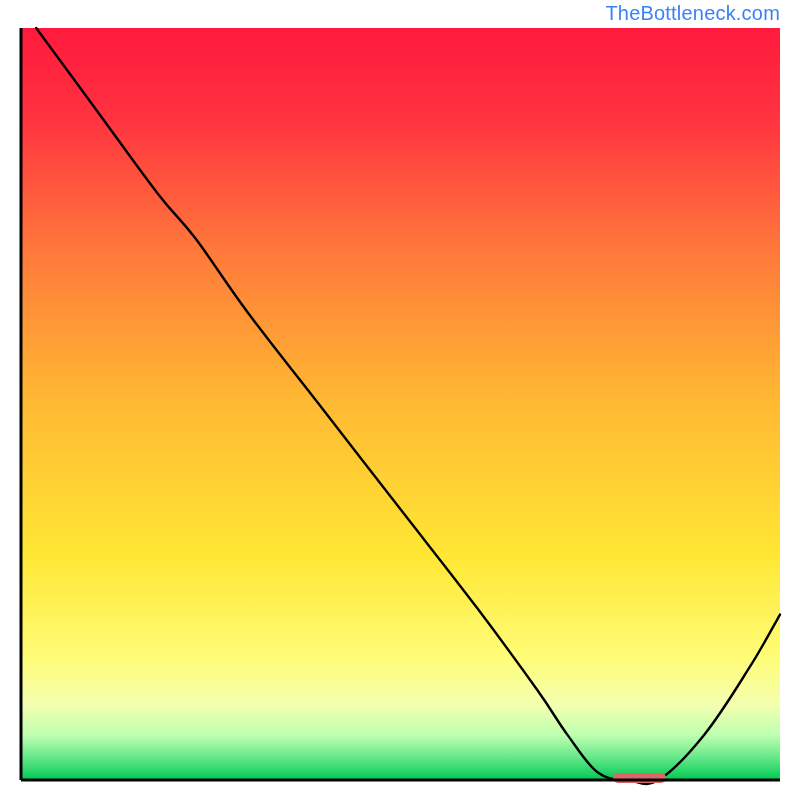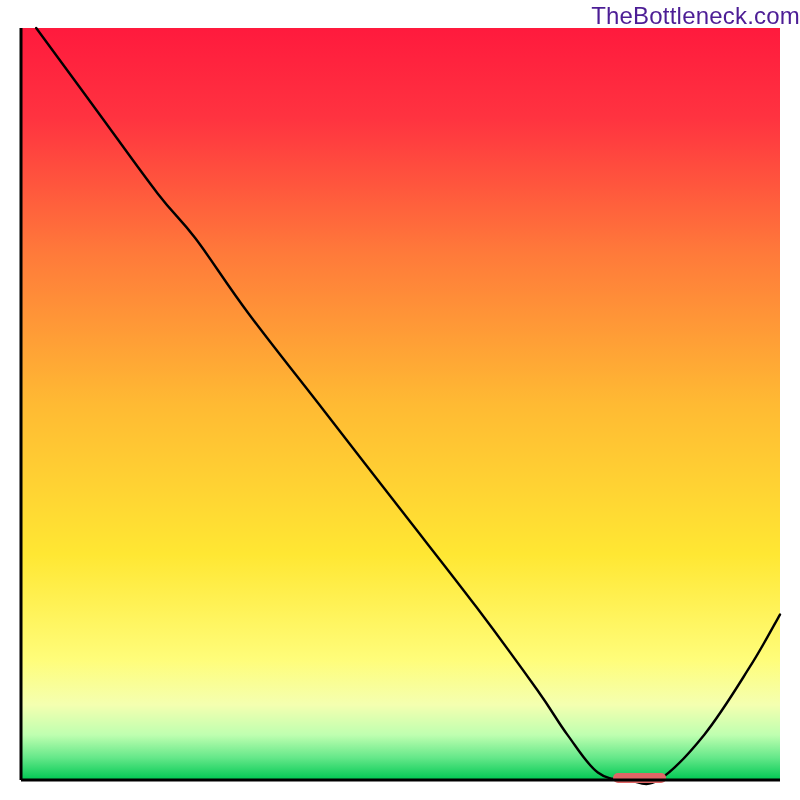--- a/index.html
+++ b/index.html
@@ -1,24 +1,24 @@
 <!DOCTYPE html>
 <html><head>
 <meta charset="utf-8">
 <style>
   * { margin: 0; padding: 0; box-sizing: border-box; }
   html, body { width: 800px; height: 800px; overflow: hidden; background: #fff; }
   .wrap { position: relative; width: 800px; height: 800px; }
   .attribution {
     position: absolute;
     top: 2px;
-    right: 0;
+    right: 20px;
     font-family: Arial, Helvetica, sans-serif;
-    font-size: 24px;
-    color: #4c1d95;
+    font-size: 20px;
+    color: #3b82f6;
     font-weight: 400;
     letter-spacing: 0.2px;
   }
   svg { display: block; }
 </style>
 </head>
 <body>
 <div class="wrap">
 
 <div class="attribution">TheBottleneck.com</div>

